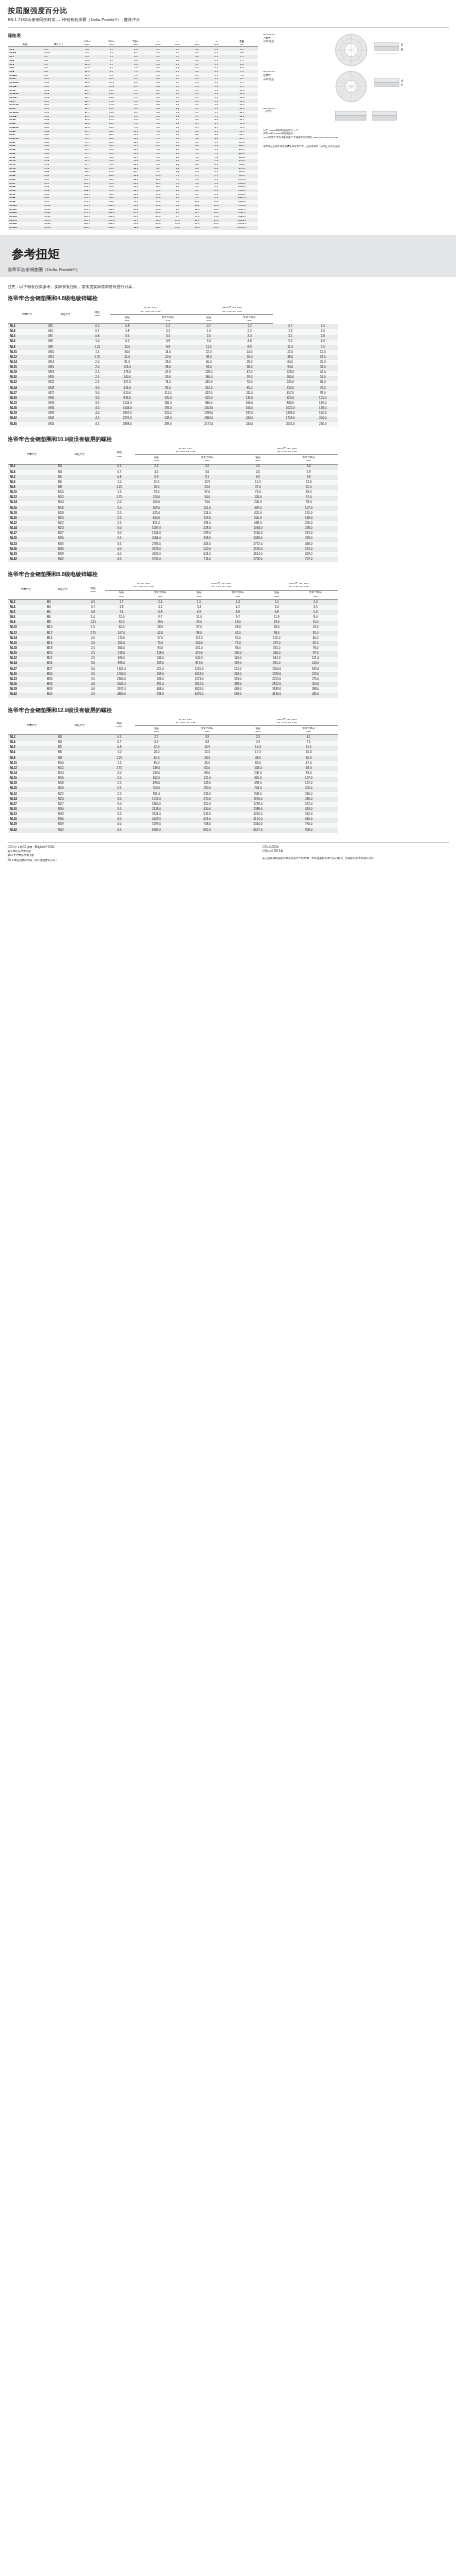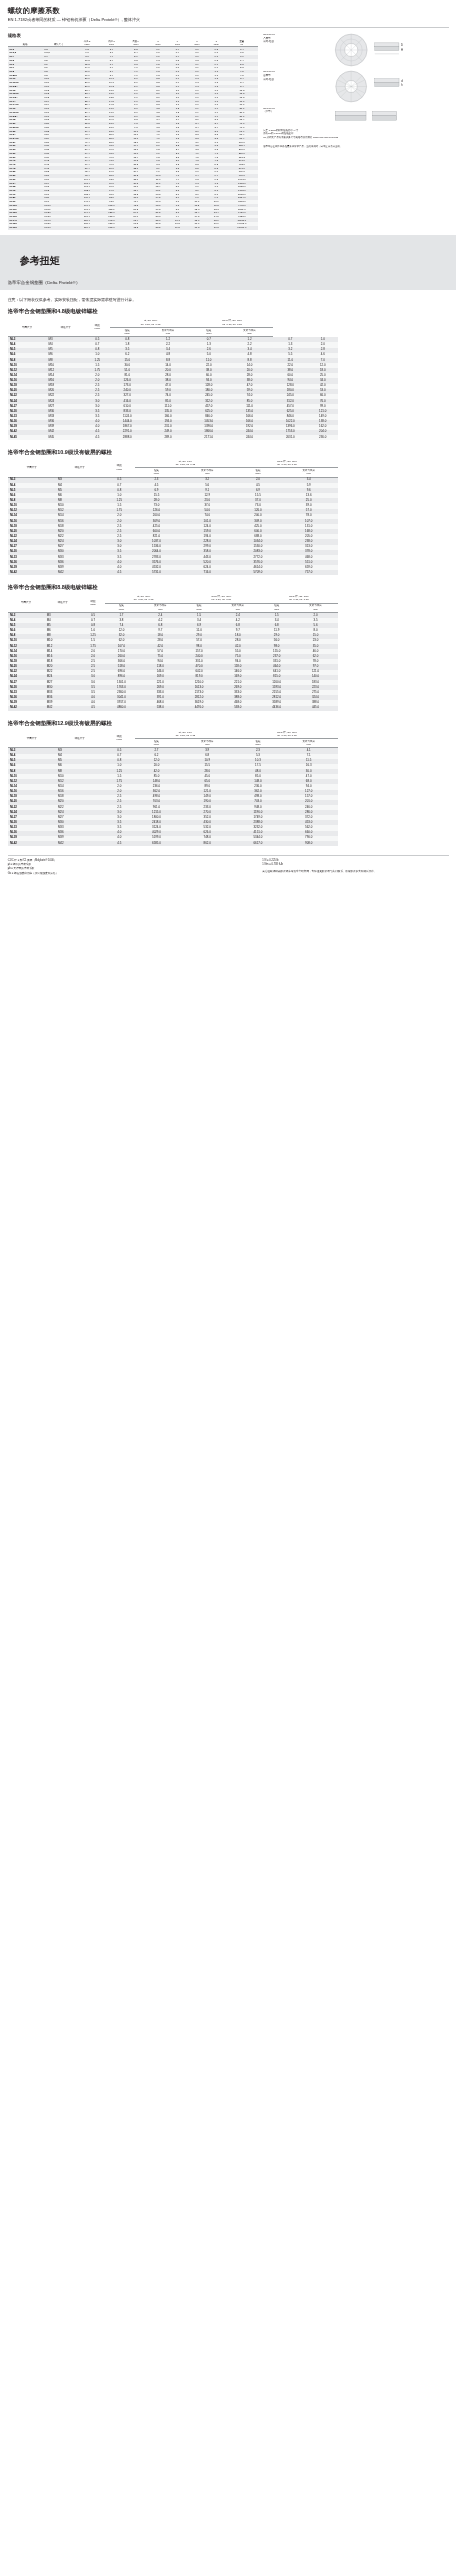--- a/index.html
+++ b/index.html
@@ -38,21 +38,21 @@
 
   
   .illus-row { display:flex; align-items:flex-start; gap:4.4px; margin-bottom:3.3px; }
   .illus-note { font-size:2.5px; line-height:1.45; width: 66px; }
   .washer-svg { flex: 0 0 auto; }
   .caption-small { font-size:2.4px; line-height:1.5; color:#231f20; margin-top:1.1px; }
   .footnote-right { font-size:2.4px; line-height:1.5; margin-top:5.5px; color:#231f20; }
 
   
   .band { background:#e3e5e7; margin-top:5.5px; padding: 6.6px 7.7px 5.5px 7.7px; }
-  .band h2 { margin:12px; font-size:10px; font-weight:bold; color:#231f20; }
+  .band h2 { margin:4px; font-size:12px; font-weight:bold; color:#231f20; }
   .band .band-sub { font-size:4.4px; margin-top:3.3px; color:#231f20; }
 
   
   .torque-wrap { padding: 5.5px 7.7px 0 7.7px; }
   .note-line { font-size:3.9px; margin: 1.1px 0 6.6px 0; }
   .tq-title { font-size:5.5px; font-weight:bold; margin: 0 0 3.3px 0; }
 
   table.tq { border-collapse: collapse; width: 330px; font-size:2.9px; margin-bottom: 8.8px; }
   table.tq th, table.tq td { padding: 0.7px 1.1px; text-align:center; line-height:1.3; }
   table.tq thead.grp th {
@@ -70,21 +70,21 @@
   .foot-right { font-size:2.6px; line-height:1.6; width: 187px; text-align:left; }
   .foot-right .conv { margin-bottom:2.2px; }
   .hr-foot { border:0; border-top:0.6px solid #c9cbcd; margin: 0 7.7px 3.3px 7.7px; }
 </style>
 </head>
 <body>
 
 <div class="page">
 
   <div class="top-header">
-    <div class="top-title">螺纹的摩擦系数</div>
+    <div class="top-title">按屈服强度百分比</div>
     <div class="top-sub">EN 1.7182或者等同的材质 — 锌铝有机涂覆（Delta Protekt®）, 整体淬火</div>
     <hr class="hr-thin">
   </div>
 
   <div class="dims-wrap">
     <div class="dims-left">
       <div class="section-label">规格表</div>
       <table class="dims">
         <thead>
             <tr id="dims-head">

